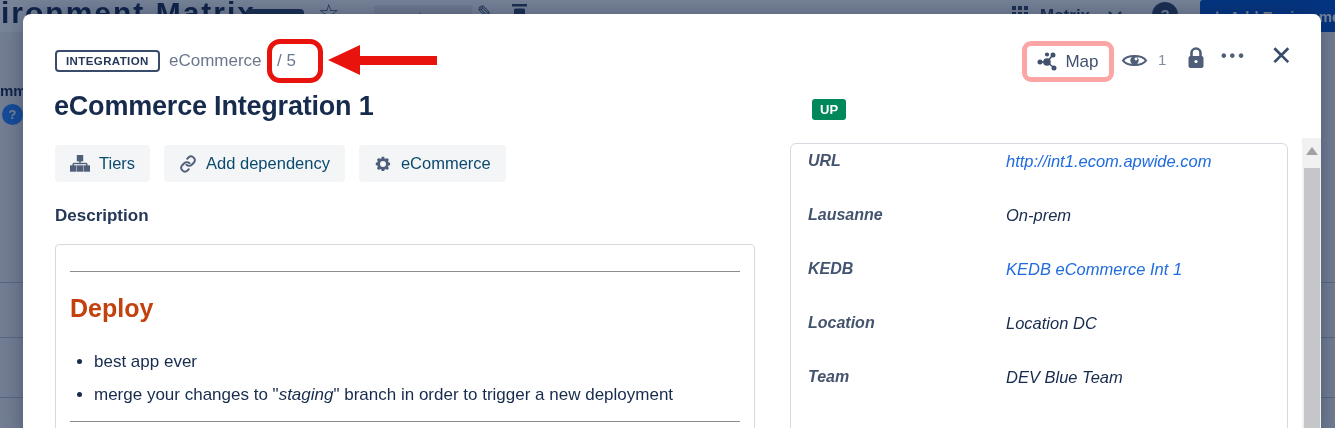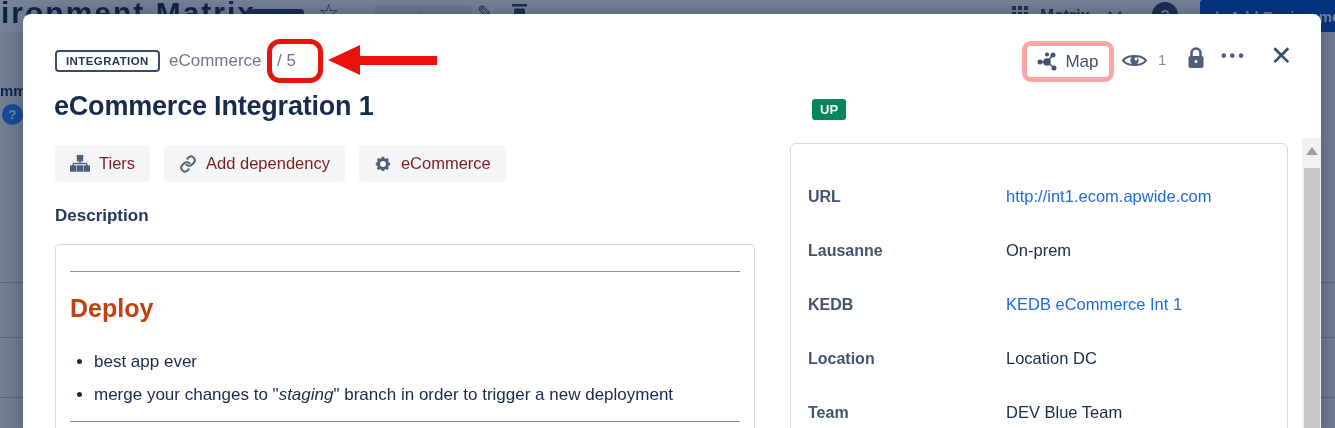--- a/index.html
+++ b/index.html
@@ -41,35 +41,35 @@
   .map-btn { position:absolute; left:999px; top:27px; width:92px; height:41px; background:#fff; border:5px solid #fca5a5; border-radius:9px; display:flex; align-items:center; justify-content:center; gap:7px; font-size:17px; color:#42526E; }
   .eye-wrap { position:absolute; left:1098px; top:37px; }
   .watch-count { position:absolute; left:1135px; top:37px; font-size:15px; color:#7E8CA0; }
   .lock-wrap { position:absolute; left:1163px; top:32px; }
   .more-dots { position:absolute; left:1198px; top:33px; font-size:16px; letter-spacing:3px; color:#505F79; font-weight:700; }
   .close-x { position:absolute; left:1247px; top:26px; font-size:27px; color:#394B6B; }
 
   .modal-title { position:absolute; left:31px; top:77px; font-size:27px; font-weight:700; color:#172B4D; letter-spacing:-0.2px; }
 
   .toolbar { position:absolute; left:32px; top:131px; display:flex; gap:14px; }
-  .tb-btn { height:37px; background:#F4F5F7; border:none; border-radius:4px; display:flex; align-items:center; gap:9px; padding:0 15px; font-size:16.5px; color:#7f1d1d; font-family:inherit; }
+  .tb-btn { height:37px; background:#F4F5F7; border:none; border-radius:4px; display:flex; align-items:center; gap:9px; padding:0 15px; font-size:16.5px; color:#0c4a6e; font-family:inherit; }
 
   .desc-label { position:absolute; left:32px; top:192px; font-size:17px; font-weight:700; color:#253858; }
   .desc-card { position:absolute; left:32px; top:230px; width:700px; height:260px; border:1px solid #D6DAE0; border-radius:4px; background:#fff; overflow:hidden; }
   .desc-hr { border:none; border-top:1px solid #8C8C8C; margin:26px 14px 0 14px; }
   .desc-hr2 { border:none; border-top:1px solid #8C8C8C; margin:13px 14px 0 14px; }
   .desc-h2 { margin:22px 0 0 14px; font-size:25px; font-weight:700; color:#c2410c; }
   .desc-ul { margin:26px 0 0 0; padding-left:38px; font-size:17px; color:#172B4D; }
   .desc-ul li { margin-bottom:7px; line-height:26px; }
 
   .status-badge { position:absolute; left:789px; top:85px; background:#00875A; color:#fff; font-size:13px; font-weight:700; padding:3px 8px; border-radius:3px; }
   .fields-card { position:absolute; left:767px; top:129px; width:498px; height:310px; border:1px solid #D6DAE0; border-radius:6px; background:#fff; padding-top:8px; overflow:hidden; }
-  .field-row { height:54px; display:flex; align-items:flex-end; padding-left:17px; }
+  .field-row { height:54px; display:flex; align-items:flex-start; padding-left:17px;font-style:italic; }
   .field-label { width:198px; font-size:16px; font-weight:700; color:#44546F; }
-  .field-value { font-size:16.5px; color:#172B4D;margin-top:8px; }
+  .field-value { font-size:16.5px; color:#172B4D; }
   .field-value.link { color:#1F6BE0; }
 
   .scrollbar { position:absolute; left:1279px; top:124px; width:19px; bottom:0; background:#F1F1F1; }
   .scroll-arrow { position:absolute; left:3.5px; top:9px; width:0; height:0; border-left:6px solid transparent; border-right:6px solid transparent; border-bottom:8px solid #9EA2A8; }
   .scroll-thumb { position:absolute; left:1.5px; top:30px; width:16px; bottom:0; background:#C4C6CA; }
 
   
   .anno-ring { position:absolute; left:267px; top:39px; width:56px; height:44px; border:5px solid #E8130D; border-radius:13px; z-index:60; }
   .anno-arrow-head { position:absolute; left:328px; top:45px; width:0; height:0; border-top:15px solid transparent; border-bottom:15px solid transparent; border-right:32px solid #E8130D; z-index:60; }
   .anno-arrow-shaft { position:absolute; left:357px; top:56px; width:80px; height:9px; background:#E8130D; z-index:60; }

